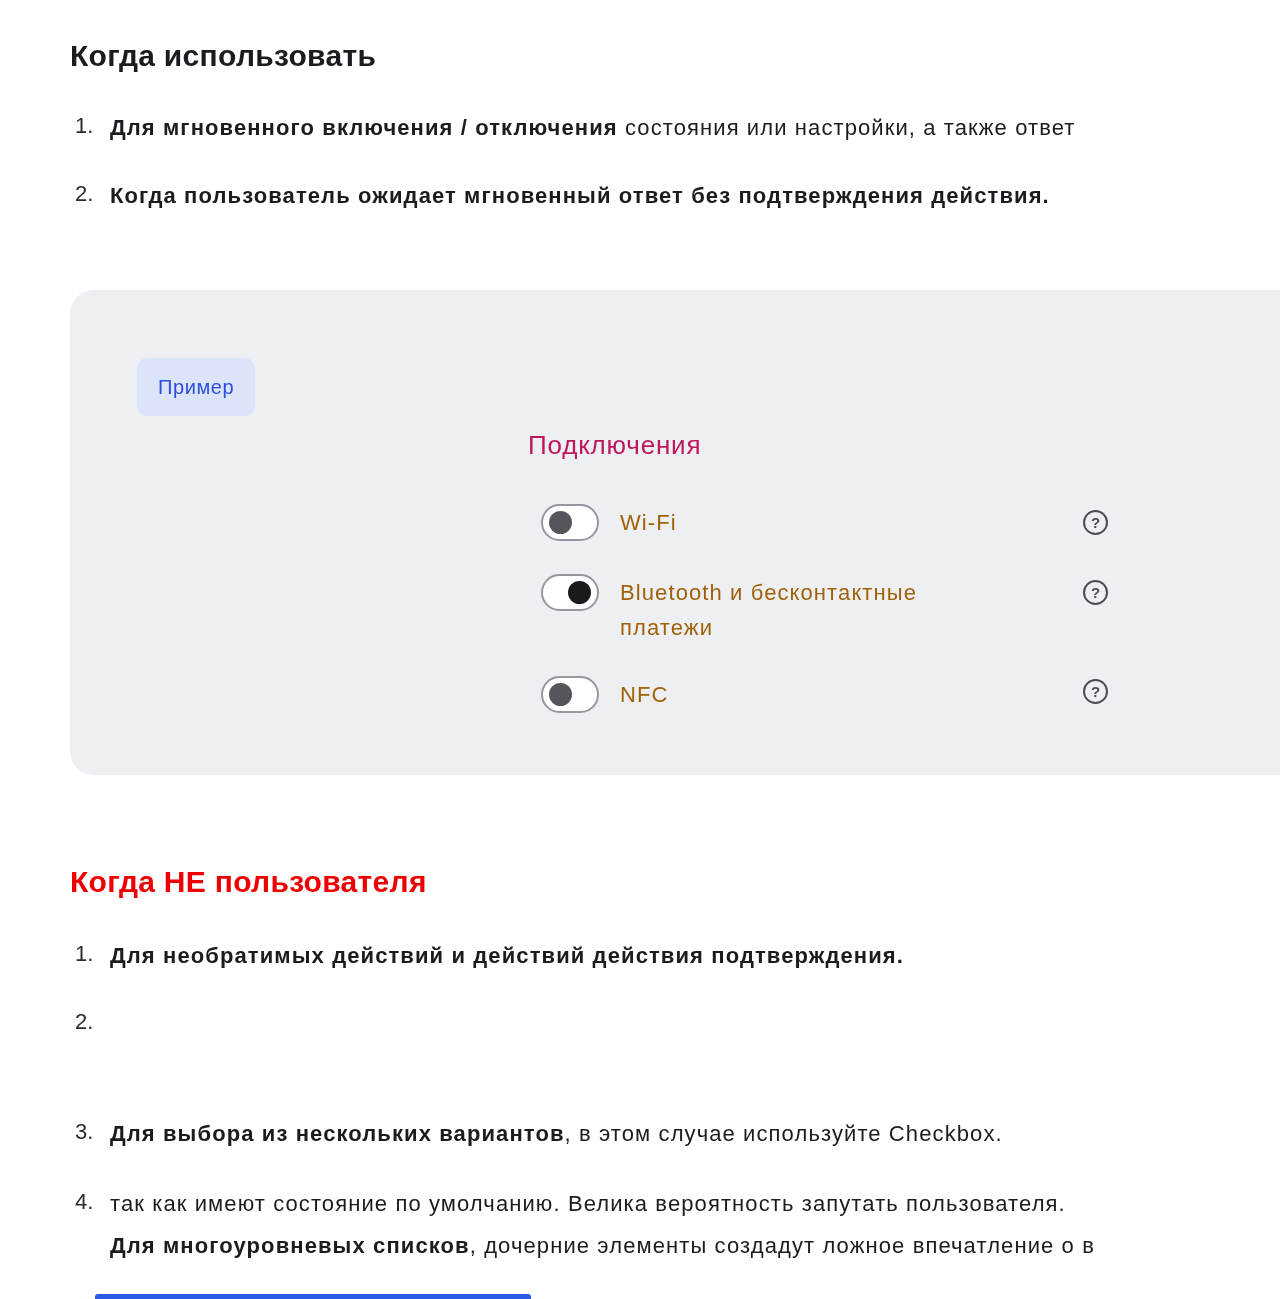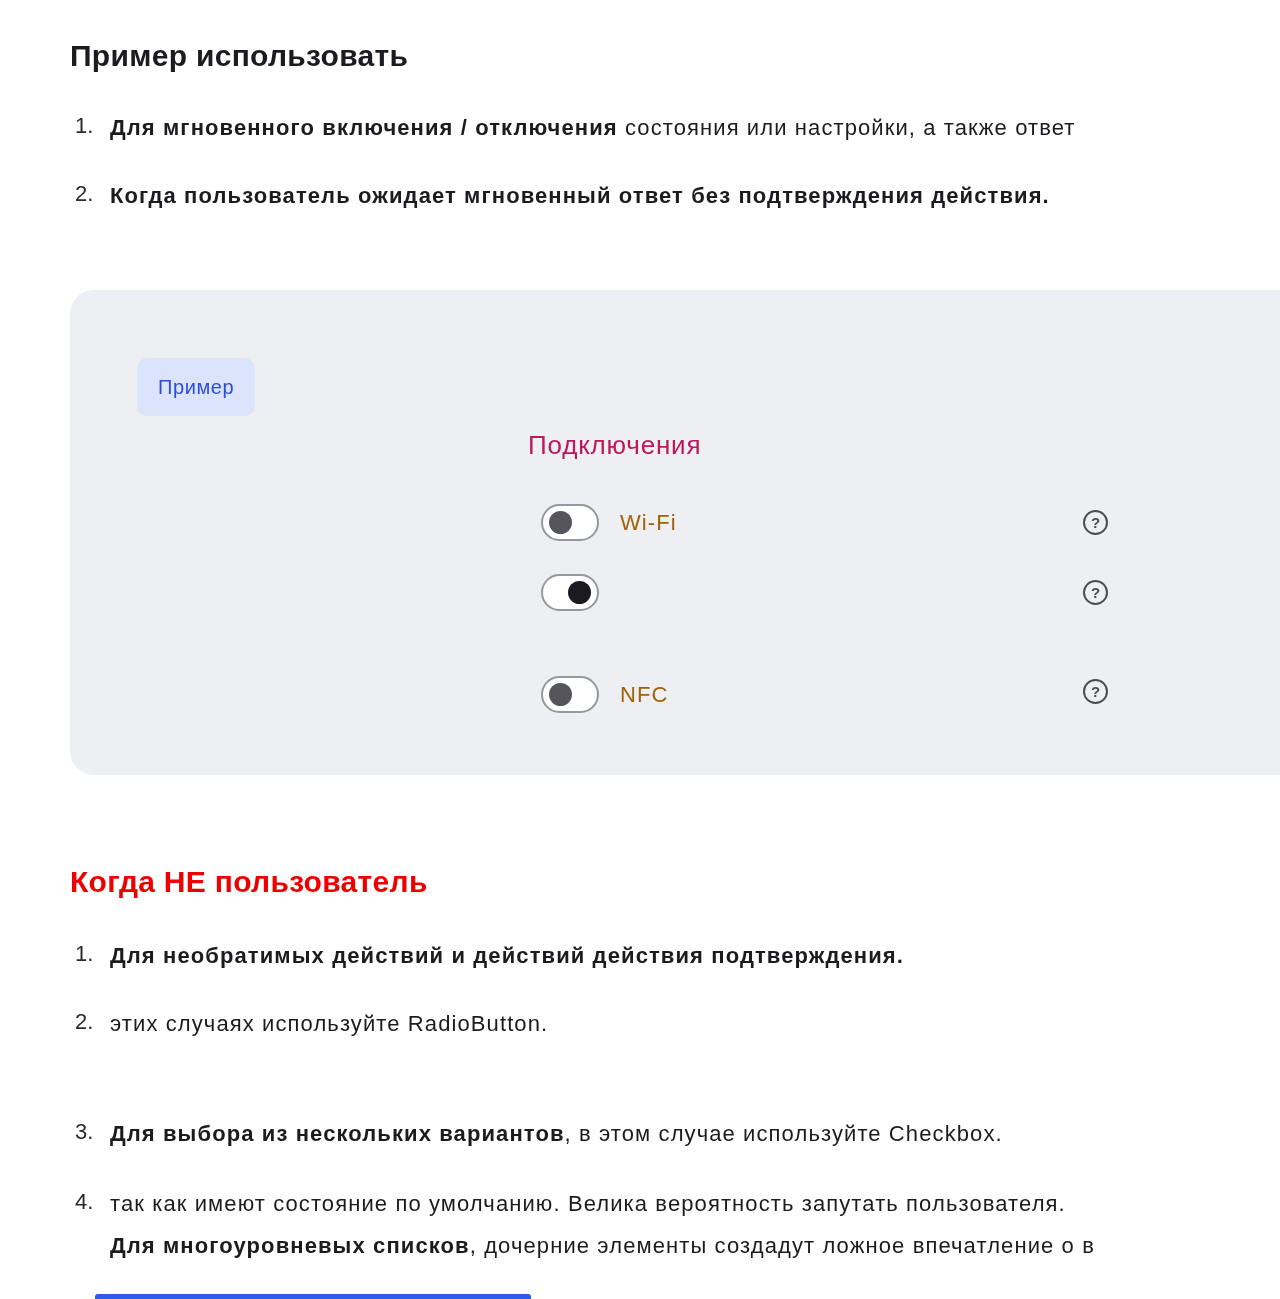--- a/index.html
+++ b/index.html
@@ -37,21 +37,21 @@
   .help{position:absolute;left:1083px;width:25px;height:25px;border:2px solid #4c4c54;border-radius:50%;
     box-sizing:border-box;color:#4c4c54;font-size:15px;font-weight:700;text-align:center;line-height:21px;cursor:pointer;}
 
   .peek{position:absolute;left:95px;top:1294px;width:436px;height:5px;background:#2d5ae8;border-radius:3px 3px 0 0;}
 </style>
 </head>
 <body>
 
 <div class="page">
 
-  <div class="h1" style="top:38px">Пример использовать</div>
+  <div class="h1" style="top:38px">Когда использовать</div>
 
   <div class="li" style="top:113px">
     <span class="num">1.</span>
     <div class="txt">
       <div class="line"><b>Для мгновенного включения / отключения</b><span> состояния или настройки, а также ответ</span></div>
     </div>
   </div>
 
   <div class="li" style="top:181px">
     <span class="num">2.</span>
@@ -68,43 +68,46 @@
     <div class="knob"></div>
   </div>
   <div class="row-label" style="top:508px">
     <div class="line">Wi-Fi</div>
   </div>
   <div class="help" style="top:510px">?</div>
 
   <div class="switch" style="top:574px" data-state="on">
     <div class="knob"></div>
   </div>
+  <div class="row-label" style="top:578px">
+    <div class="line">Bluetooth и бесконтактные</div>
+    <div class="line">платежи</div>
+  </div>
   <div class="help" style="top:580px">?</div>
 
   <div class="switch" style="top:676px" data-state="off">
     <div class="knob"></div>
   </div>
   <div class="row-label" style="top:680px">
     <div class="line">NFC</div>
   </div>
   <div class="help" style="top:679px">?</div>
 
-  <div class="h1 red" style="top:864px">Когда НЕ пользователь</div>
+  <div class="h1 red" style="top:864px">Когда НЕ пользователя</div>
 
   <div class="li" style="top:941px">
     <span class="num">1.</span>
     <div class="txt">
       <div class="line"><b>Для необратимых действий и действий действия подтверждения.</b><span></span></div>
     </div>
   </div>
 
   <div class="li" style="top:1009px">
     <span class="num">2.</span>
     <div class="txt">
-      <div class="line">этих случаях используйте RadioButton.</div>
     </div>
   </div>
 
   <div class="li" style="top:1119px">
     <span class="num">3.</span>
     <div class="txt">
       <div class="line"><b>Для выбора из нескольких вариантов</b><span>, в этом случае используйте Checkbox.</span></div>
     </div>
   </div>
 

